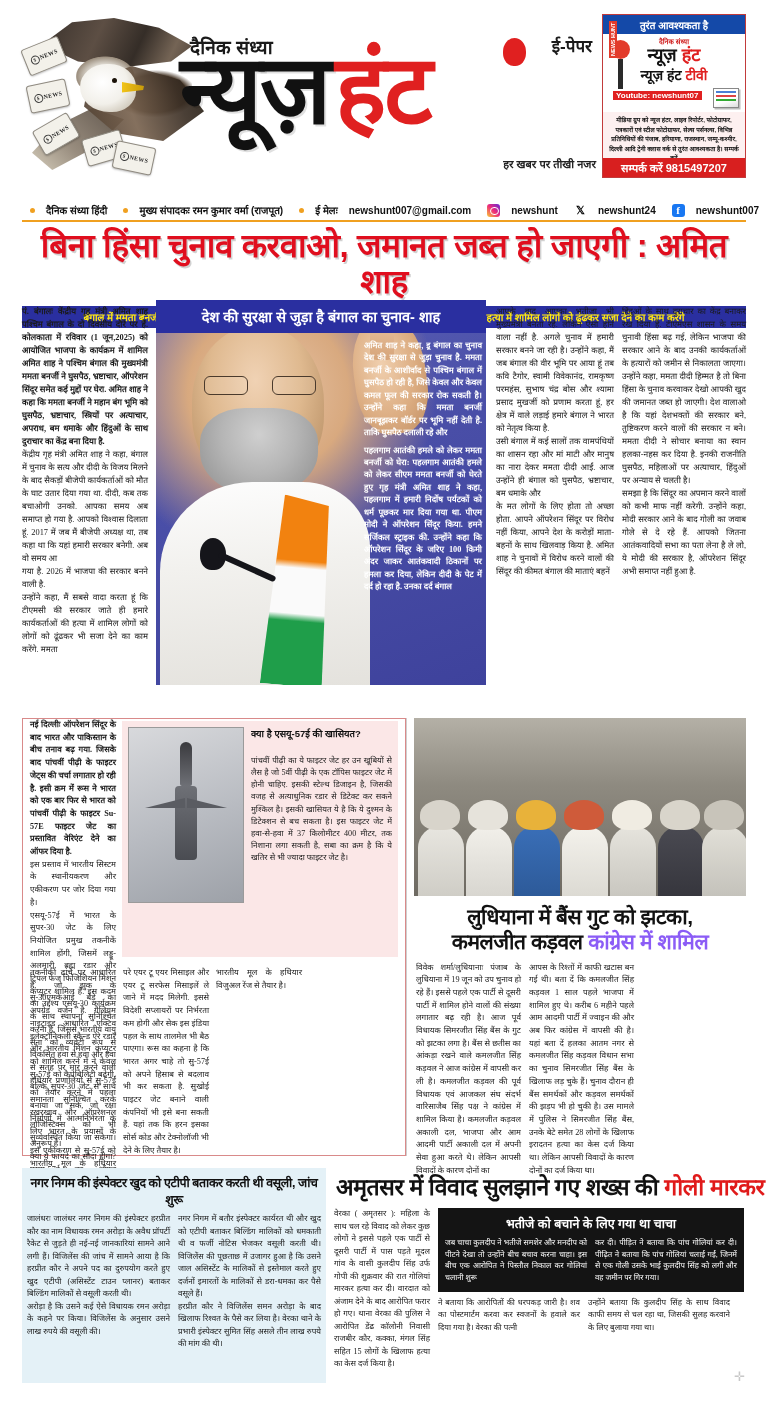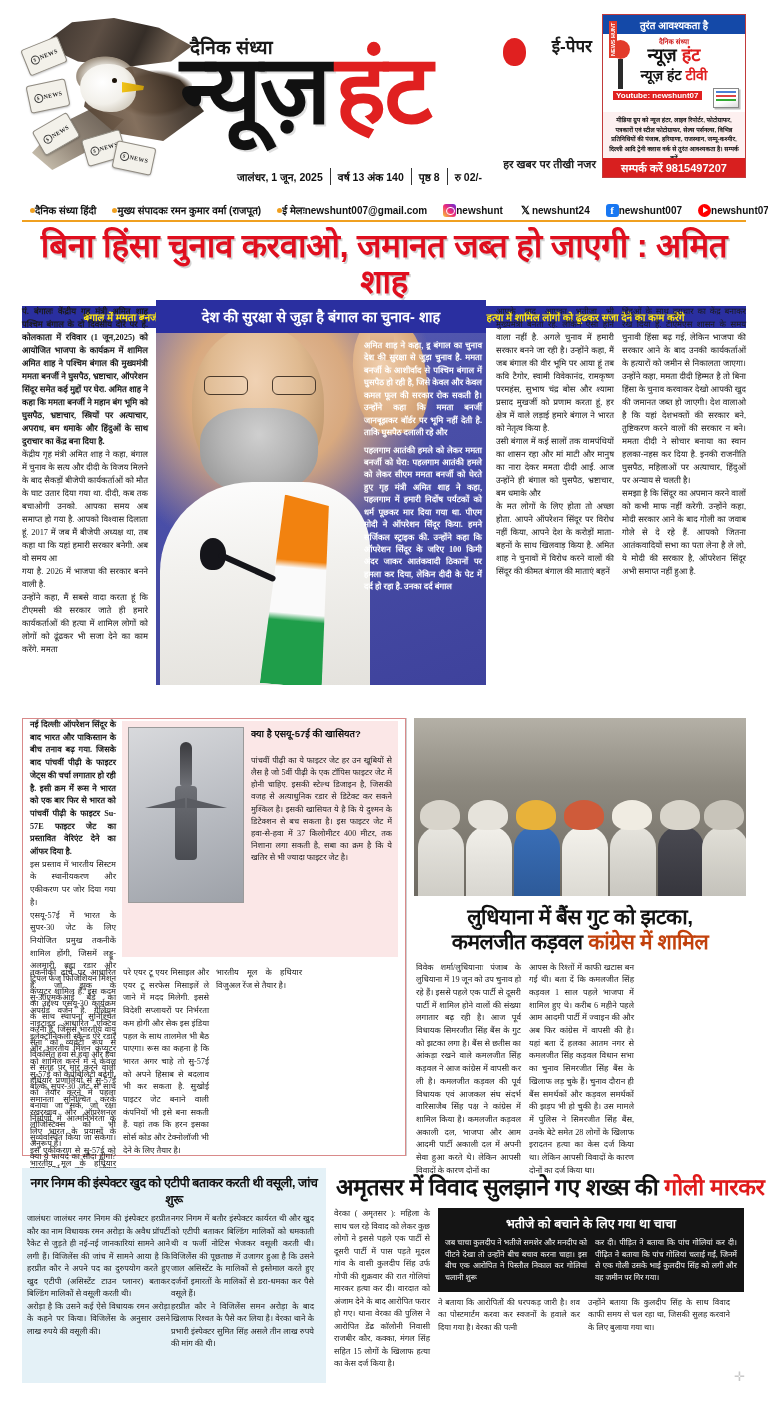--- a/index.html
+++ b/index.html
@@ -136,21 +136,21 @@
     font-weight: bold; padding: 2px 0; font-family: "Liberation Sans", sans-serif;
     position: absolute; left: 0; right: 0; bottom: 0; }
 
   
   .infobar {
     position: absolute; left: 22px; right: 22px; top: 200px; height: 22px;
     display: flex; align-items: center; gap: 0;
     font-family: "Liberation Sans", sans-serif; font-size: 10px; font-weight: bold; color: #111;
     border-bottom: 2.2px solid #f0a020;
   }
-  .ib-item { display: flex; align-items: center; gap: 0; padding: 0 8px; white-space: nowrap; }
+  .ib-item { display: flex; align-items: center; gap: 11px; padding: 0 8px; white-space: nowrap; }
   .ib-sep { width: 1.2px; background: #bbb; height: 14px; }
   .bullet { width: 5px; height: 5px; border-radius: 50%; background: #f0a020; display: inline-block; }
   .ic { width: 13px; height: 13px; display: inline-block; border-radius: 3px; position: relative; flex: none;}
   .ic.insta { background: linear-gradient(45deg,#f9ce34,#ee2a7b,#6228d7); }
   .ic.insta::after { content:''; position:absolute; left:3.2px; top:3.2px; width:6.5px; height:6.5px;
     border:1.3px solid #fff; border-radius:50%; }
   .ic.x { background: #fff; color: #000; font-weight: 900; font-size: 11px; line-height: 13px; text-align: center; }
   .ic.fb { background: #1877f2; color: #fff; font-weight: 900; font-size: 11px; line-height: 13px; text-align: center;
     font-family: "Liberation Serif", serif;}
   .ic.yt { background: #ff0000; border-radius: 50%; }
@@ -278,33 +278,33 @@
     background: linear-gradient(180deg, #9a9a92 0%, #7f7f78 40%, #6c6c66 100%); }
   .lud-photo .wall { position: absolute; inset: 0; background:
       linear-gradient(180deg,#b4b0a6 0%, #8e8a80 38%, #6e6a62 100%); }
   .lud-photo .crowd { position: absolute; left: 0; right: 0; bottom: 0; height: 120px; }
   .turb { position: absolute; width: 40px; height: 30px; border-radius: 50% 50% 40% 40%; }
   .pers { position: absolute; width: 46px; height: 70px; border-radius: 22px 22px 0 0; }
   .lud-head {
     font-family: "Liberation Sans", sans-serif; font-weight: bold; text-align: center;
     color: #111; font-size: 21px; line-height: 1.18; padding: 9px 2px 3px 2px; letter-spacing: -.4px;
   }
-  .lud-head .red { color: #c2410c; }
+  .lud-head .red { color: #8b5cf6; }
   .lud-cols { display: flex; gap: 8px; padding: 4px 2px 0 2px; }
   .lud-cols .col { width: 105px; font-size: 8.2px; line-height: 1.55; text-align: justify; color: #1a1a1a; }
   .lud-divider { position: absolute; left: 406px; top: 718px; width: 1.2px; height: 438px; background: #cfcfcf; }
 
   
   .bl-block { position: absolute; left: 22px; top: 1168px; width: 304px; height: 215px;
     background: #e4f1f7; }
   .bl-head {
     font-family: "Liberation Sans", sans-serif; font-weight: bold; font-size: 12.4px;
     text-align: center; color: #111; padding: 6px 3px 5px 3px; letter-spacing: -.4px;
   }
-  .bl-cols { display: flex; gap: 1px; padding: 0 5px; }
+  .bl-cols { display: flex; gap: 8px; padding: 0 5px; }
   .bl-cols .col { width: 143px; font-size: 8.1px; line-height: 1.55; text-align: justify; color: #1a1a1a; }
 
   
   .br-block { position: absolute; left: 334px; top: 1168px; width: 412px; height: 215px; }
   .br-head {
     font-family: "Liberation Sans", sans-serif; font-weight: bold; font-size: 23px;
     color: #111; padding: 2px 0 6px 2px; letter-spacing: -.4px; white-space: nowrap;
   }
   .br-head .red { color: #e01a1a; }
   .br-cols { display: flex; gap: 8px; }
@@ -363,26 +363,20 @@
       <div class="daink">दैनिक संध्या</div>
       <div class="epaper">ई-पेपर</div>
       <div class="dot-red"></div>
       <div class="logo-row">
         <span class="logo-hi">न्यूज़</span>
         <span class="logo-red">हंट</span>
       </div>
       <div class="tagline">हर खबर पर तीखी नजर</div>
     </div>
 
-    <div class="mast-meta">
-      <div>जालंधर, 1 जून, 2025</div>
-      <div>वर्ष 13 अंक 140</div>
-      <div>पृष्ठ 8</div>
-      <div class="rs">रु 02/-</div>
-    </div>
 
     <div class="ad-box">
       <div class="ad-strip">तुरंत आवश्यकता है</div>
       <div class="ad-mid">
         <div class="ad-mic">
           <div class="ball"></div>
             <div class="stick"></div>
           <div class="tag">NEWS HUNT</div>
         </div>
         <div class="ad-sub">दैनिक संध्या</div>

